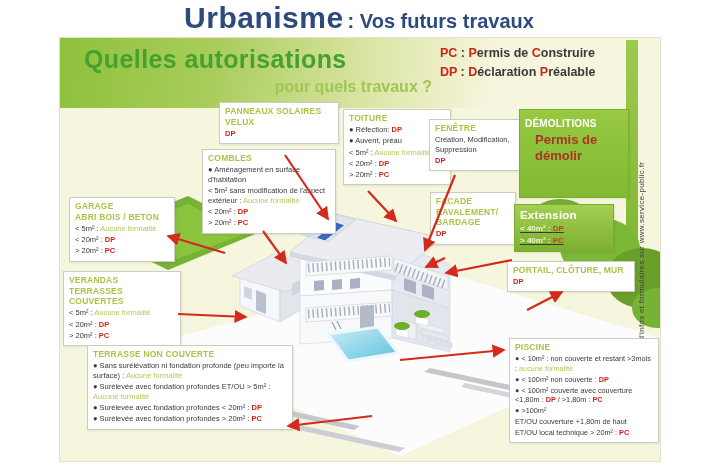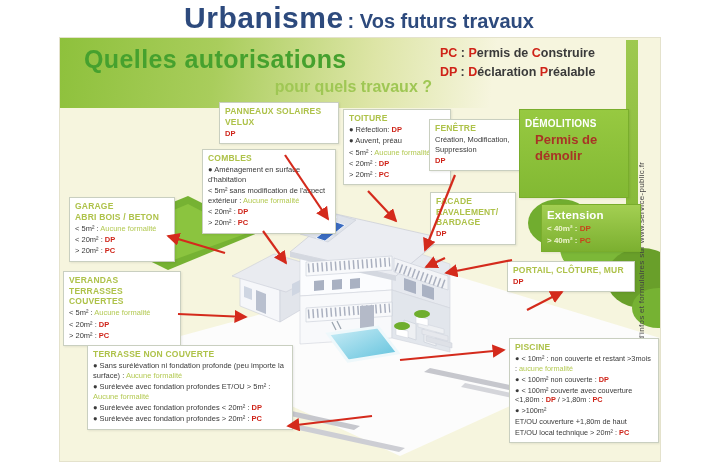--- a/index.html
+++ b/index.html
@@ -38,23 +38,23 @@
   .seg-dark   { color:#3a3a3a; }
   .seg-red    { color:#cf2318; font-weight:bold; }
   .seg-green  { color:#b4ca54; }
   .seg-white  { color:#ffffff; font-weight:bold; }
   .seg-darkred{ color:#a83425; font-weight:bold; }
   .seg-pale   { color:#eef4cf; font-weight:bold; }
   .seg-orange { color:#c7441b; font-weight:bold; }
   .box.green { background:linear-gradient(180deg,#97c941,#82b933); border:1px solid #79ad2c; text-align:left; }
   .box.green .box-title { color:#ffffff; font-size:10px; }
   .box.green .line { padding:0 10px; font-size:13px; line-height:1.25; }
-  .box.ext { background:linear-gradient(180deg,#a3cf52,#7cb030); border:1px solid #79ad2c;margin-left:27px; }
+  .box.ext { background:linear-gradient(180deg,#a3cf52,#7cb030); border:1px solid #79ad2c; }
   .box.ext .box-title { color:#ffffff; font-size:11.5px; }
-  .box.ext .line { font-size:8px; }
+  .box.ext .line { font-size:8px;text-decoration:underline; }
   .box.portail { text-align:left; }
   .vertical-info {
     position:absolute; left:577px; top:110px; height:200px; width:16px; z-index:2;
     writing-mode:vertical-rl; transform:rotate(180deg);
     font-size:8px; color:#444; letter-spacing:0.3px; white-space:nowrap;
   }
   .green-strip {
     position:absolute; left:566px; top:2px; width:12px; height:252px; z-index:1;
     background:linear-gradient(180deg,#9ec94f,#7db32e);
   }

